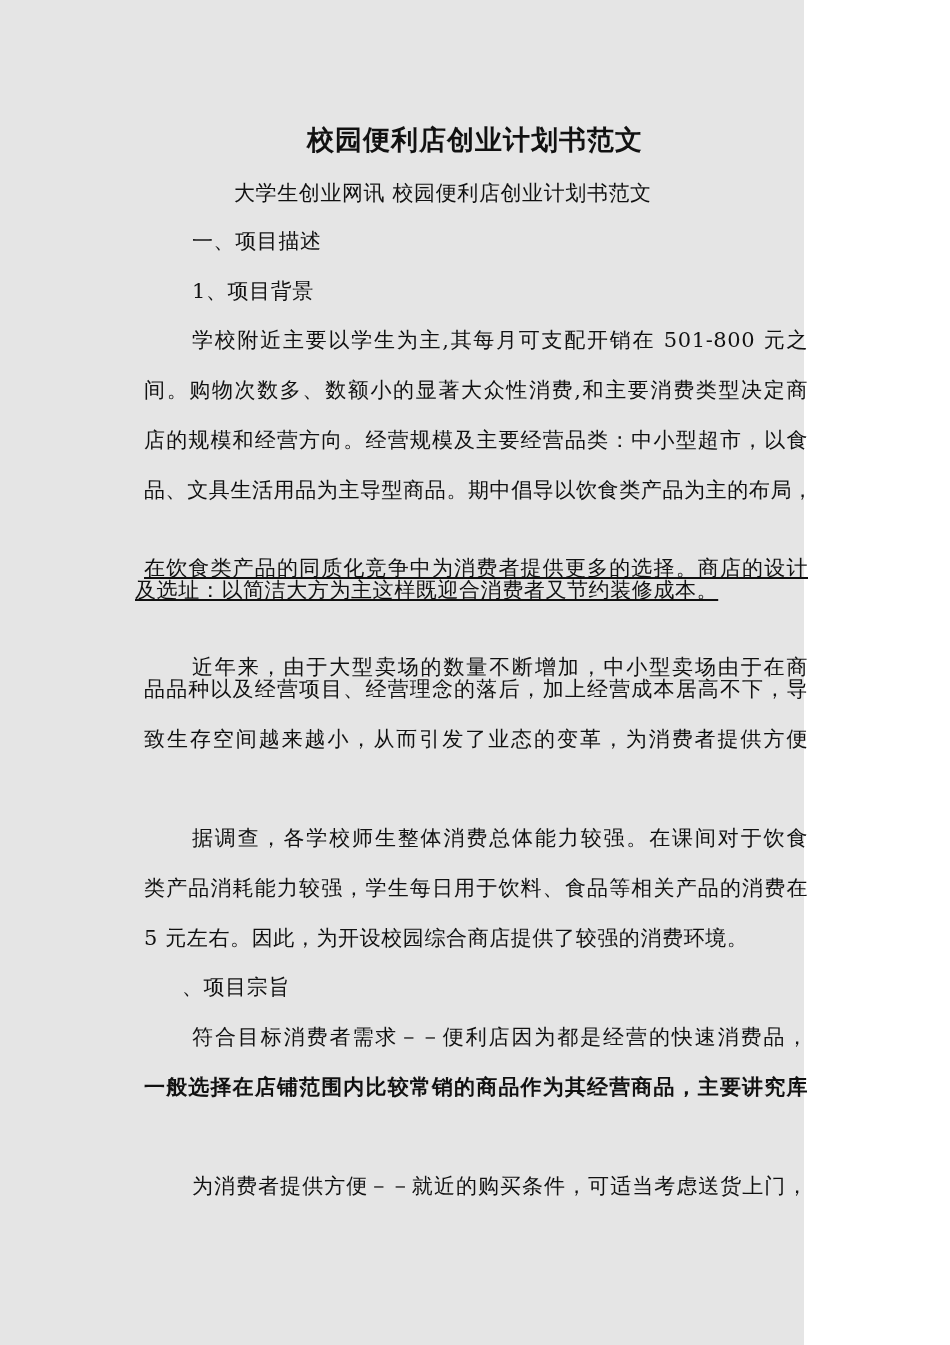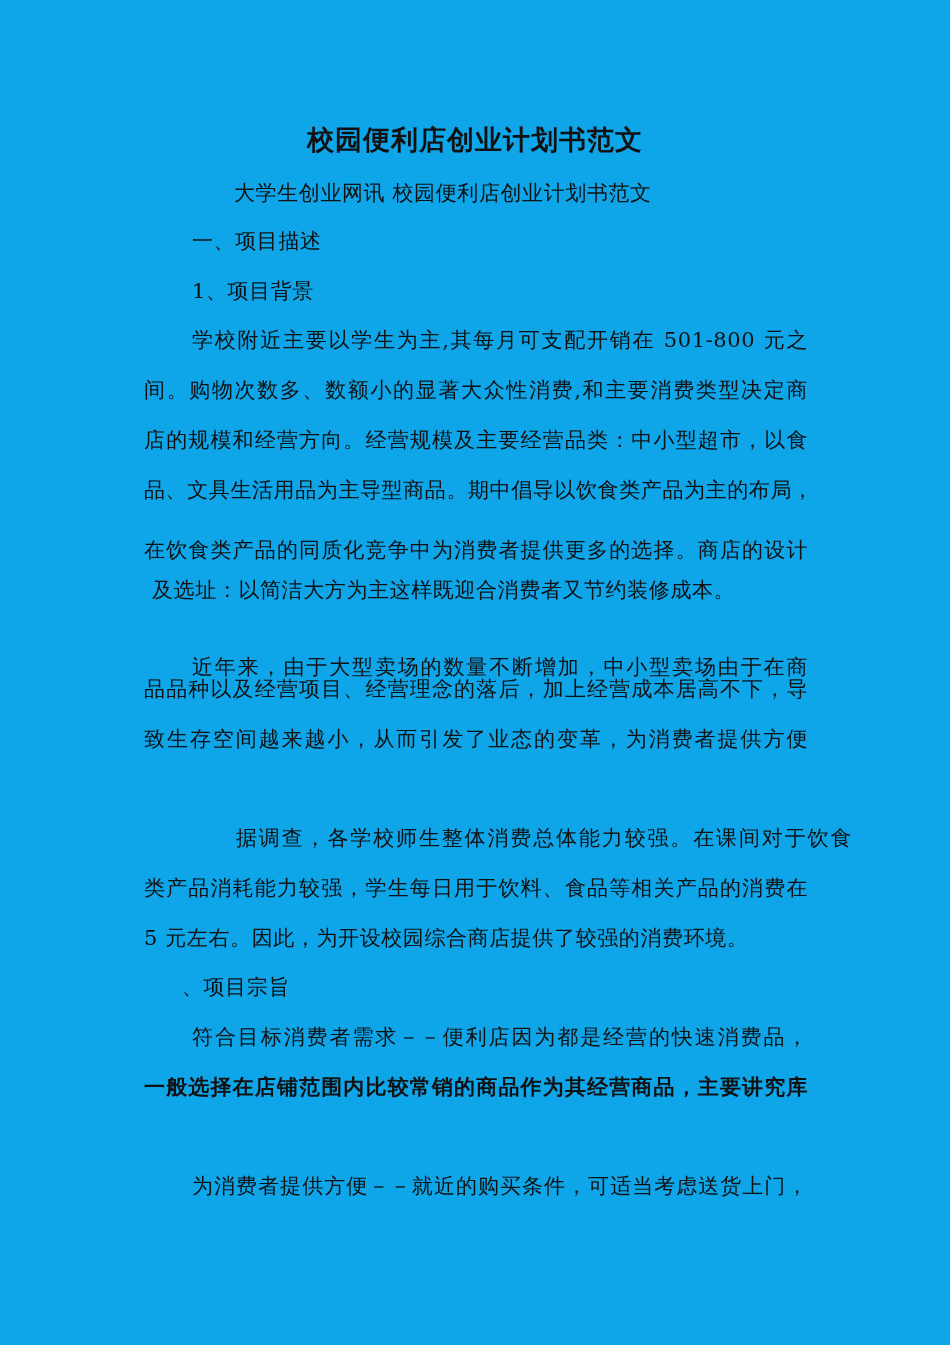--- a/index.html
+++ b/index.html
@@ -1,18 +1,18 @@
 <!DOCTYPE html>
 <html><head>
   <meta charset="utf-8">
   <style>
     html, body { margin: 0; padding: 0; background: #ffffff; }
     body { width: 950px; height: 1345px; position: relative; overflow: hidden;
            font-family: "DejaVu Serif", "Liberation Serif", serif; color: #111111; }
-    .page { position: absolute; left: 0; top: 0; width: 950px; height: 1345px; background: #0ea5e9; }
+    .page { position: absolute; left: 0; top: 0; width: 804px; height: 1345px; background: #e5e5e5; }
     .title { position: absolute; left: 0; width: 950px; top: 122px; text-align: center;
              font-size: 27px; font-weight: bold; letter-spacing: 1px; }
     .line { position: absolute; white-space: nowrap; font-size: 21px; line-height: 30px; letter-spacing: 0.6px; }
     .full { left: 144px; width: 664px; text-align: justify; text-align-last: justify; }
     .indent { left: 192px; }
   </style>
 </head>
 <body>
 
 <div class="page">
@@ -20,28 +20,28 @@
 
   <div class="line" style="left:234px; top:178px;">大学生创业网讯 校园便利店创业计划书范文</div>
 
   <div class="line" style="left:192px; top:226px;">一、项目描述</div>
   <div class="line" style="left:192px; top:276px;">1、项目背景</div>
 
   <div class="line indent" style="top:325px; width:616px; text-align:justify; text-align-last:justify;">学校附近主要以学生为主,其每月可支配开销在 501-800 元之</div>
   <div class="line full" style="top:375px;">间。购物次数多、数额小的显著大众性消费,和主要消费类型决定商</div>
   <div class="line full" style="top:425px;">店的规模和经营方向。经营规模及主要经营品类：中小型超市，以食</div>
   <div class="line full" style="top:475px;">品、文具生活用品为主导型商品。期中倡导以饮食类产品为主的布局，</div>
-  <div class="line full" style="top:535px;">在饮食类产品的同质化竞争中为消费者提供更多的选择。商店的设计</div>
-  <div class="line" style="left:152px; top:575px;">及选址：以简洁大方为主这样既迎合消费者又节约装修成本。</div>
+  <div class="line full" style="top:553px;text-decoration:underline;">在饮食类产品的同质化竞争中为消费者提供更多的选择。商店的设计</div>
+  <div class="line" style="left:135px; top:575px;text-decoration:underline;">及选址：以简洁大方为主这样既迎合消费者又节约装修成本。</div>
 
   <div class="line indent" style="top:652px; width:616px; text-align:justify; text-align-last:justify;">近年来，由于大型卖场的数量不断增加，中小型卖场由于在商</div>
   <div class="line full" style="top:674px;">品品种以及经营项目、经营理念的落后，加上经营成本居高不下，导</div>
   <div class="line full" style="top:724px;">致生存空间越来越小，从而引发了业态的变革，为消费者提供方便</div>
 
-  <div class="line indent" style="top:823px; width:616px; text-align:justify; text-align-last:justify;margin-left:44px;">据调查，各学校师生整体消费总体能力较强。在课间对于饮食</div>
+  <div class="line indent" style="top:823px; width:616px; text-align:justify; text-align-last:justify;">据调查，各学校师生整体消费总体能力较强。在课间对于饮食</div>
   <div class="line full" style="top:873px;">类产品消耗能力较强，学生每日用于饮料、食品等相关产品的消费在</div>
   <div class="line" style="left:144px; top:923px;">5 元左右。因此，为开设校园综合商店提供了较强的消费环境。</div>
 
   <div class="line" style="left:182px; top:972px;">、项目宗旨</div>
 
   <div class="line indent" style="top:1022px; width:616px; text-align:justify; text-align-last:justify;">符合目标消费者需求－－便利店因为都是经营的快速消费品，</div>
   <div class="line full" style="top:1072px;font-weight:bold;">一般选择在店铺范围内比较常销的商品作为其经营商品，主要讲究库</div>
 
   <div class="line indent" style="top:1171px; width:616px; text-align:justify; text-align-last:justify;">为消费者提供方便－－就近的购买条件，可适当考虑送货上门，</div>
 </div>

